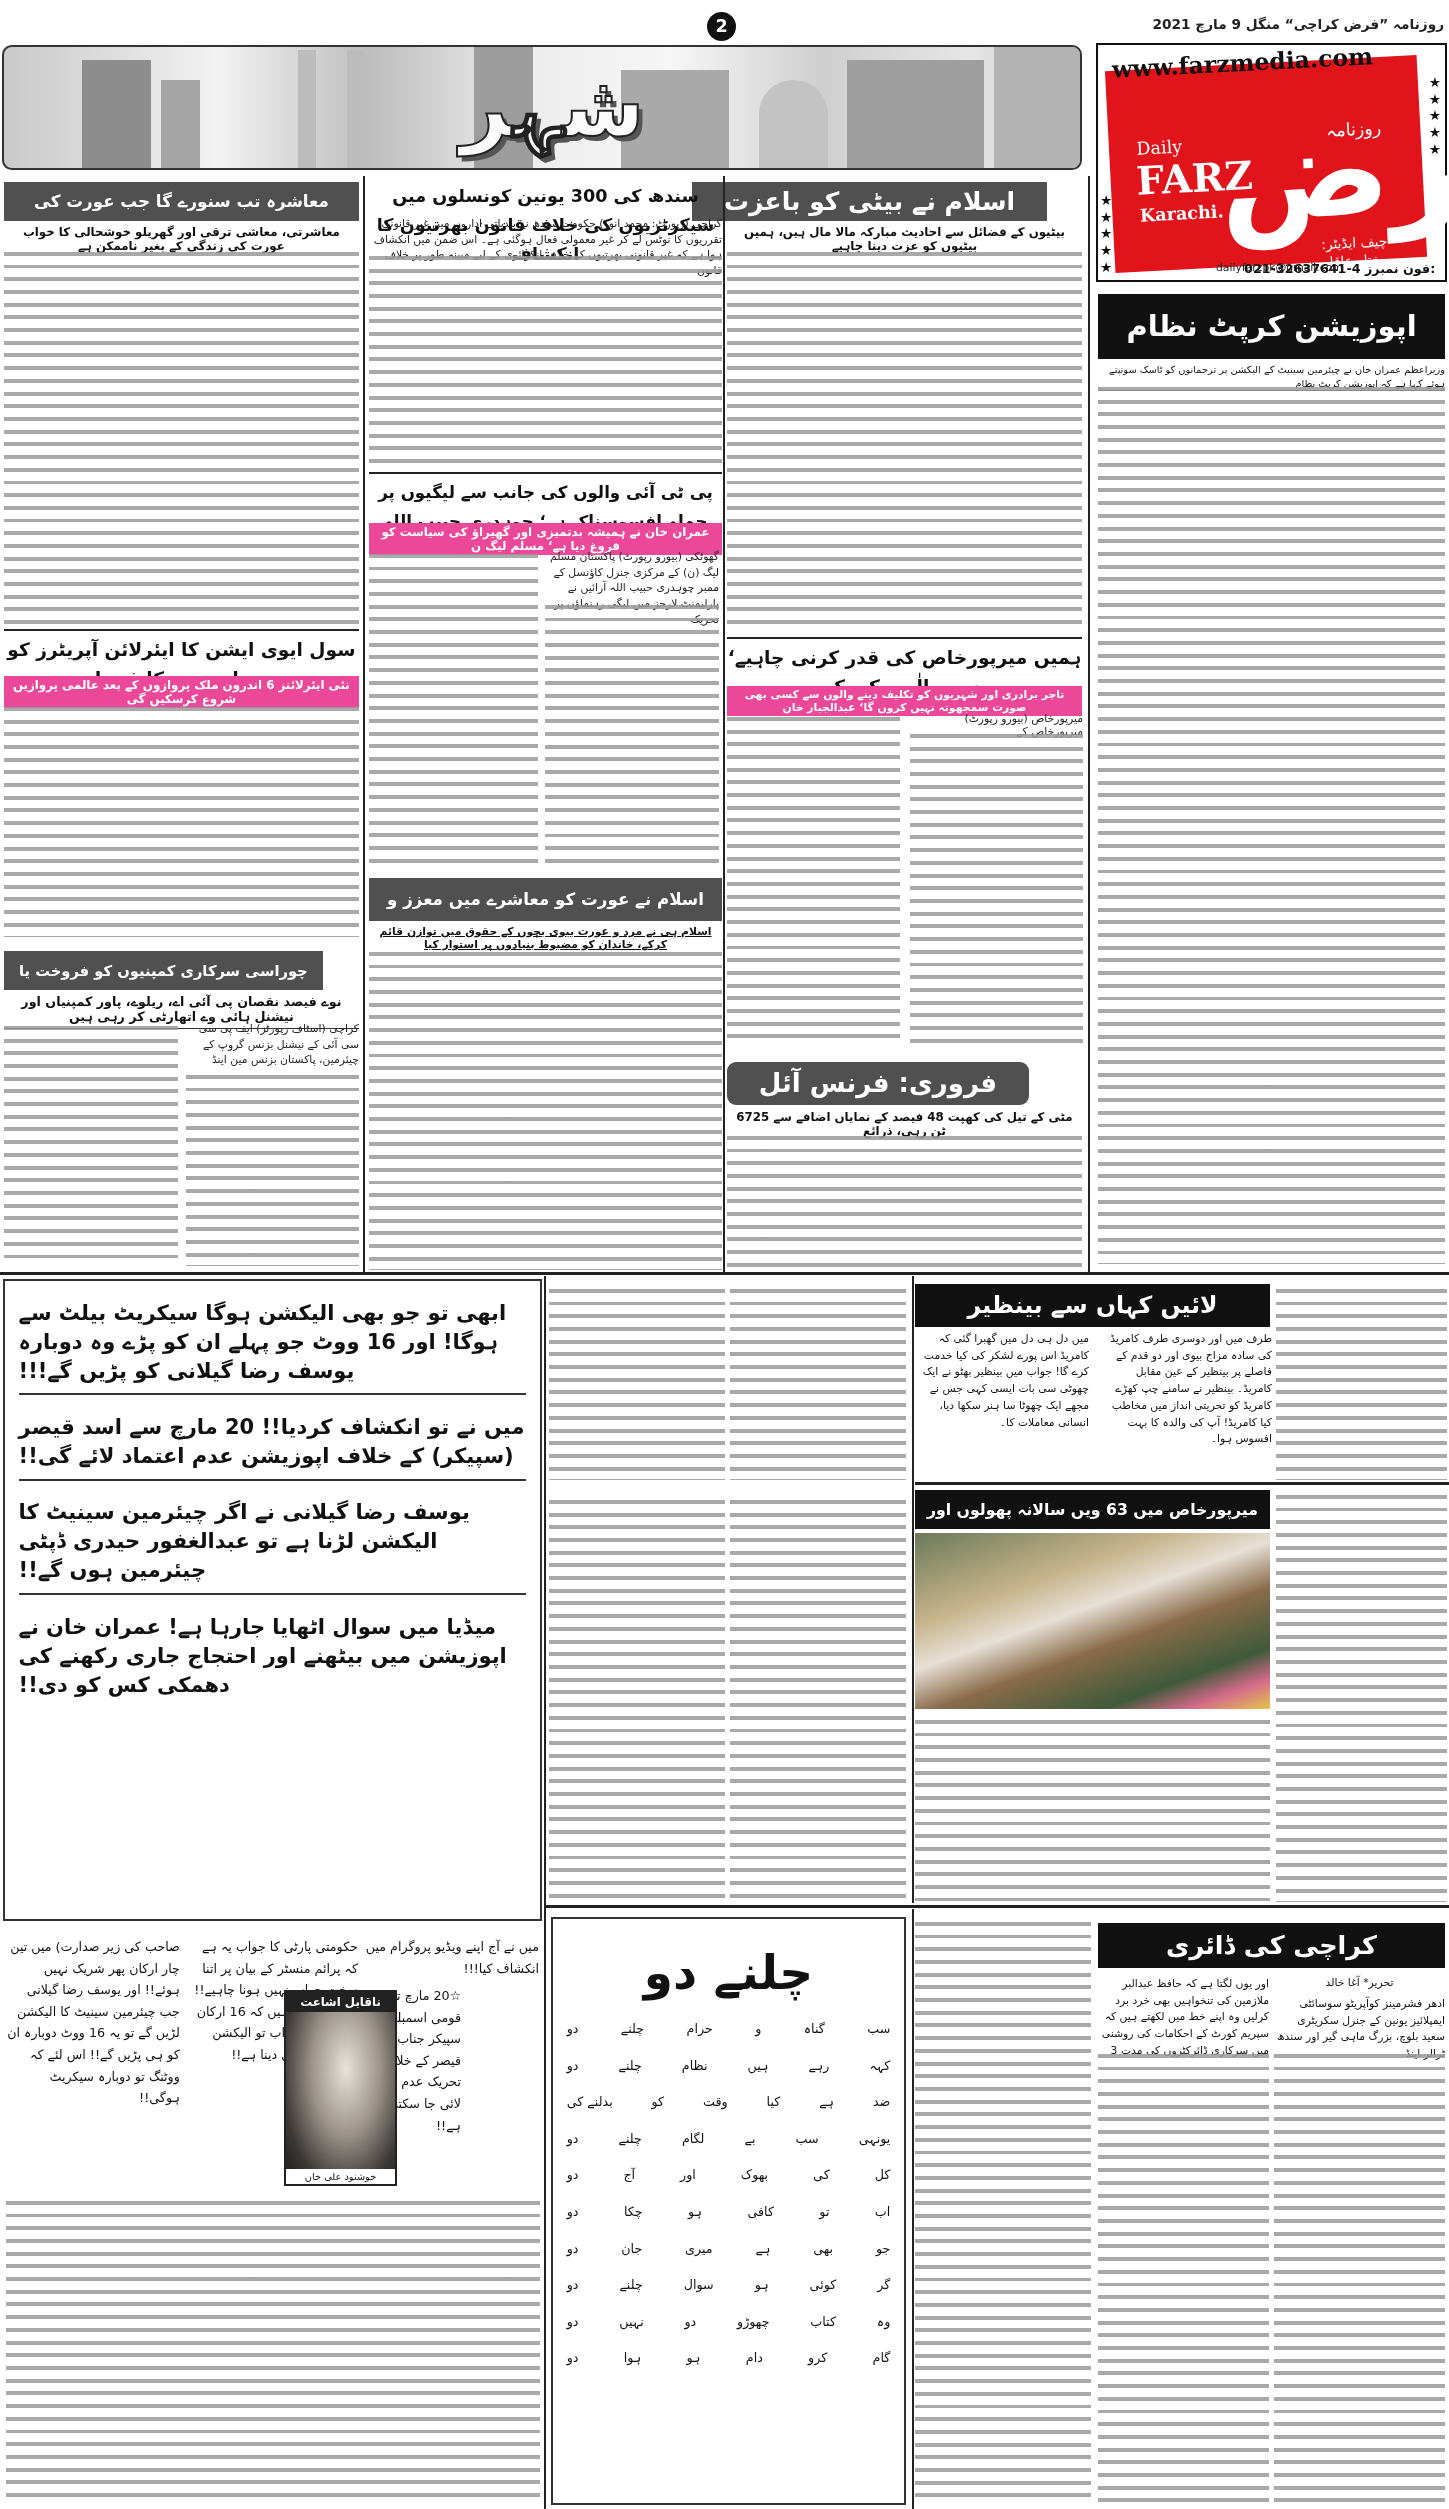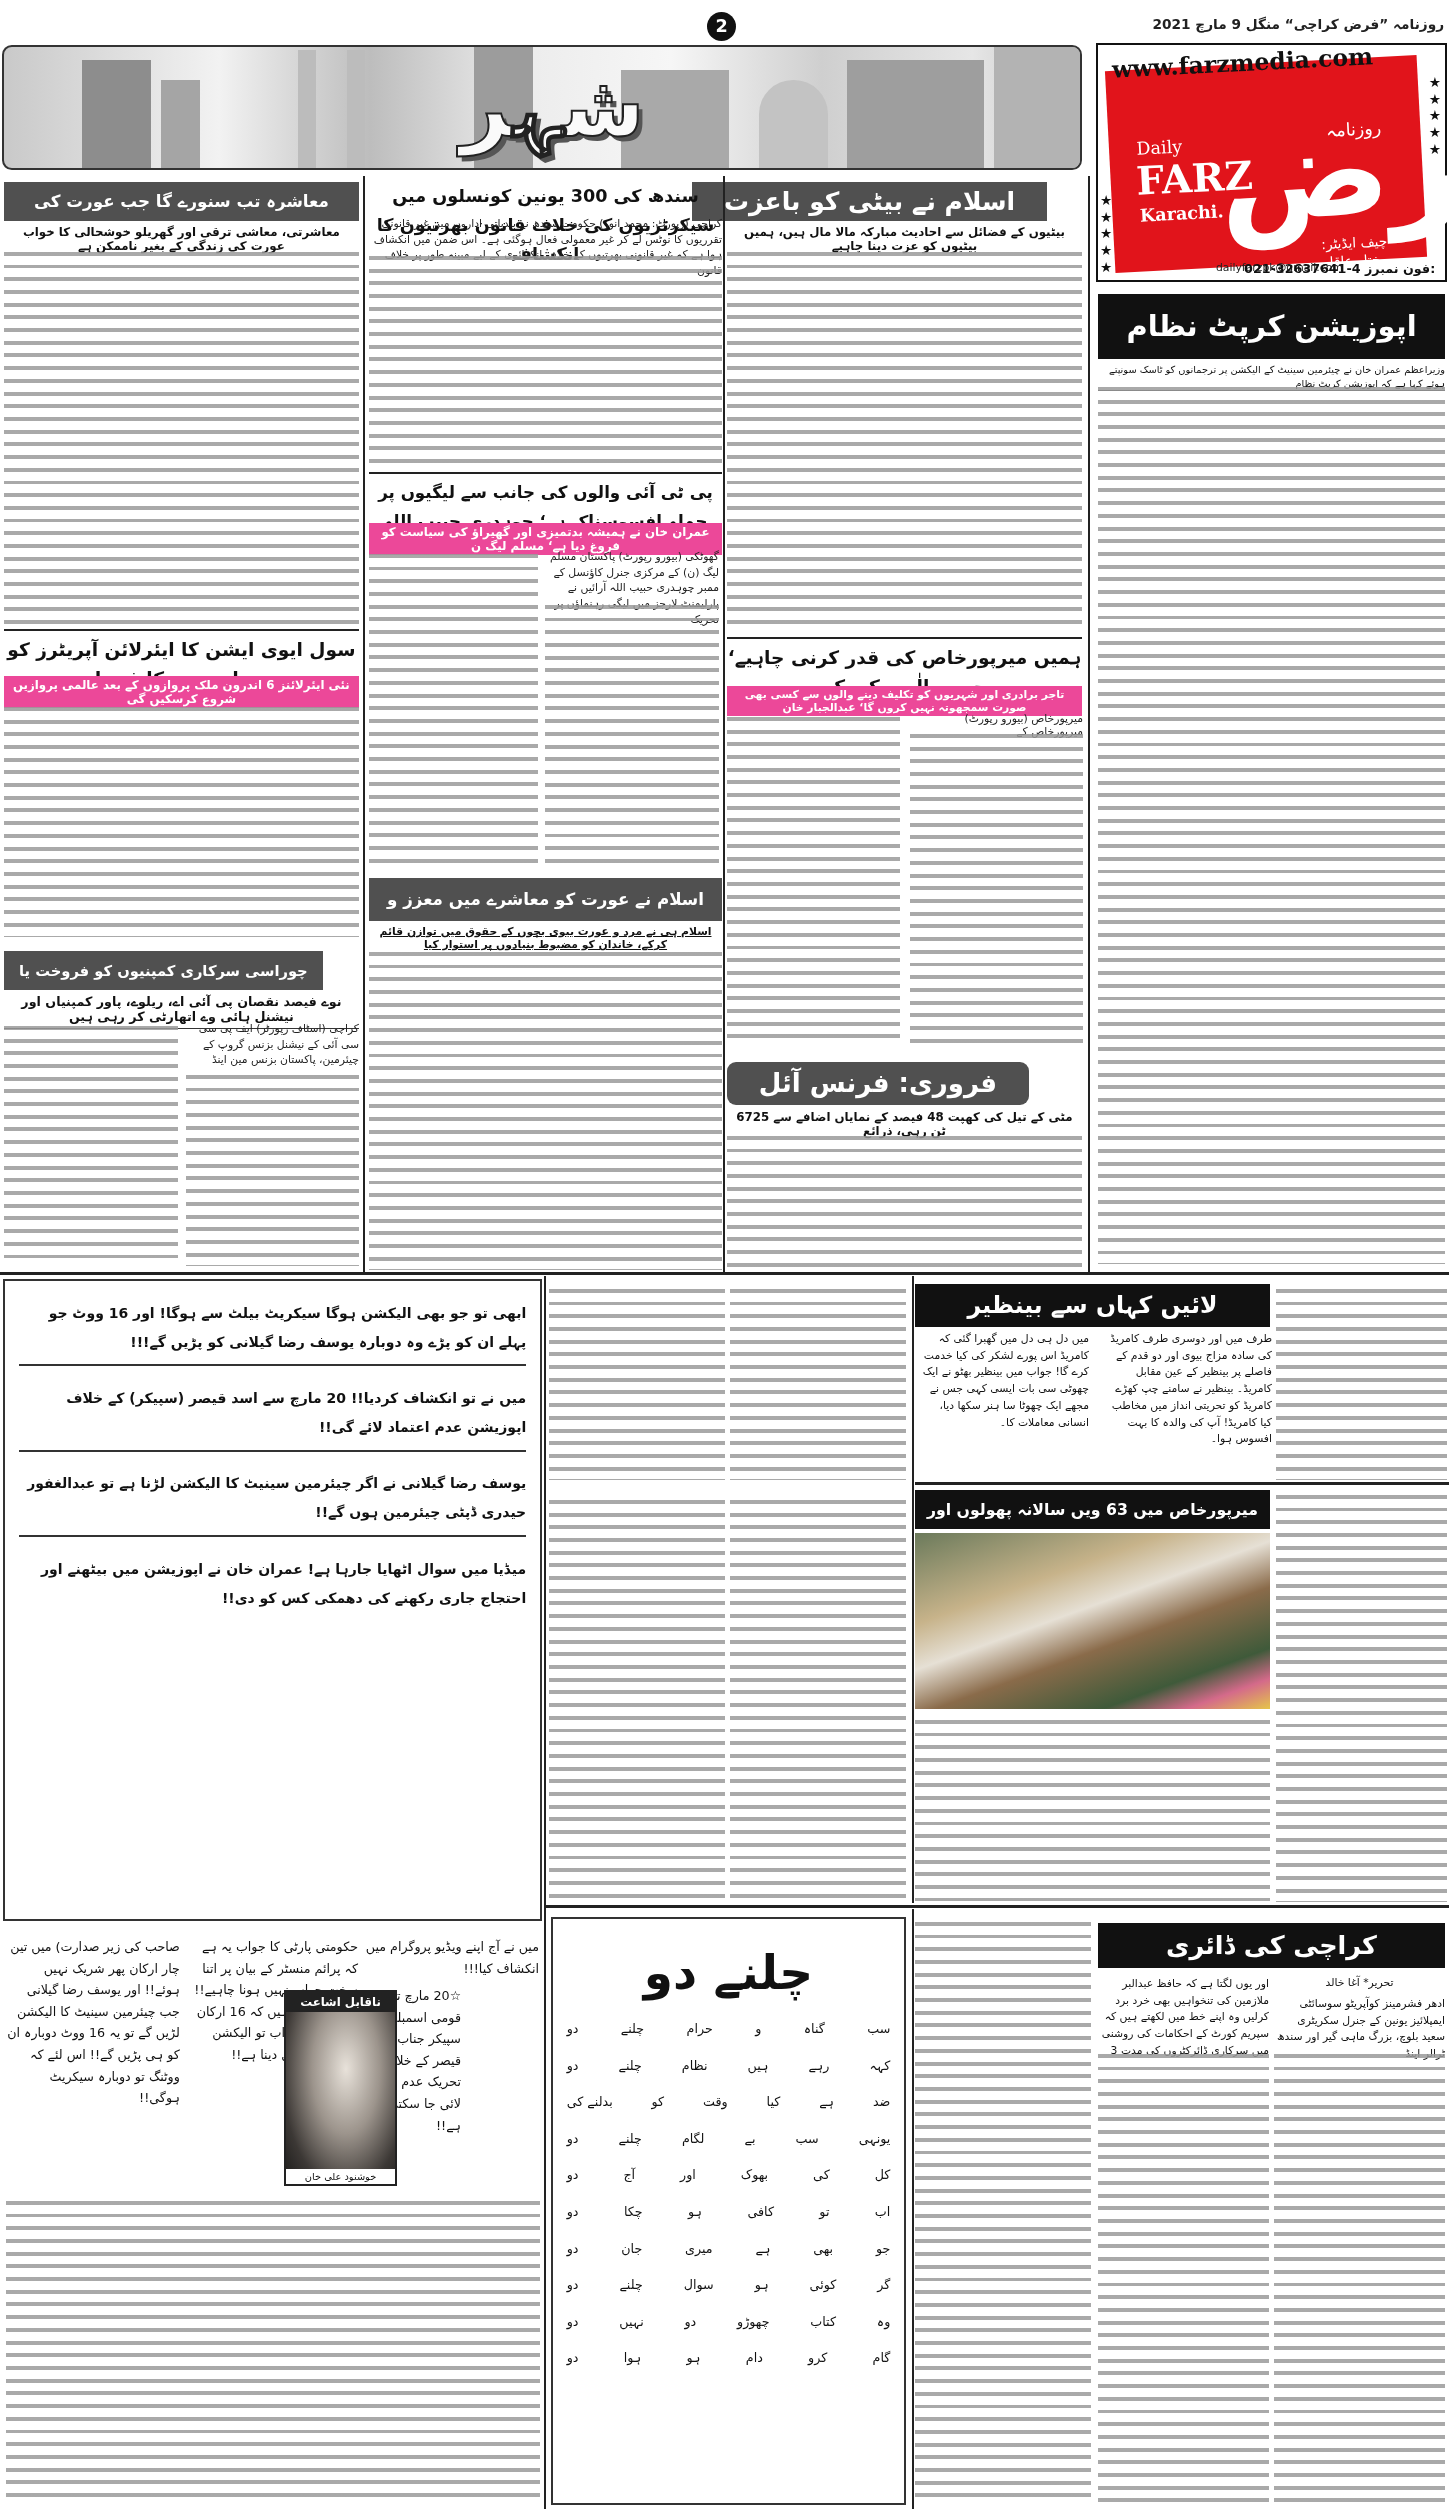--- a/index.html
+++ b/index.html
@@ -37,21 +37,21 @@
 
   .col-rule { position: absolute; background: #222; width: 2px; }
   .h-rule { position: absolute; background: #222; height: 2px; }
 
   
   .lines { position: absolute; background-image: repeating-linear-gradient(180deg, transparent 0px, transparent 4.9px, #9a9a9a 4.9px, #9a9a9a 8.8px, transparent 8.8px, transparent 12.7px); opacity: 0.85; }
   .byline { font-size: 10.8px; color: #222; }
 
   
   .editorial { left: 2.9px; top: 1279px; width: 539px; height: 642px; border: 2.9px solid #333; padding: 17.6px 13.7px; }
-  .ed-line { font-size: 14px; font-weight: bold; text-align: right; margin-bottom: 17.6px; line-height: 29px; border-bottom: 2px solid #333; padding-bottom: 7.8px; }
+  .ed-line { font-size: 21px; font-weight: bold; text-align: left; margin-bottom: 17.6px; line-height: 29px; border-bottom: 2px solid #333; padding-bottom: 7.8px; }
   .ed-line:last-child { border-bottom: none; }
 
   .photo { background: linear-gradient(160deg,#6b7a5b 0%,#c7b38a 30%,#e6e0d5 45%,#8a6b4a 60%,#3f5a3a 80%,#d46a8a 90%,#e5c54a 100%); }
   .portrait { background: radial-gradient(ellipse at 55% 40%, #e8e2da 0%, #9c948c 40%, #3c3835 75%, #1b1a19 100%); }
   .poem-row { display: flex; justify-content: space-between; font-size: 12.7px; padding: 2px 13.7px; }
 </style>
 </head>
 <body>
 
 <div class="abs page-num">2</div>

